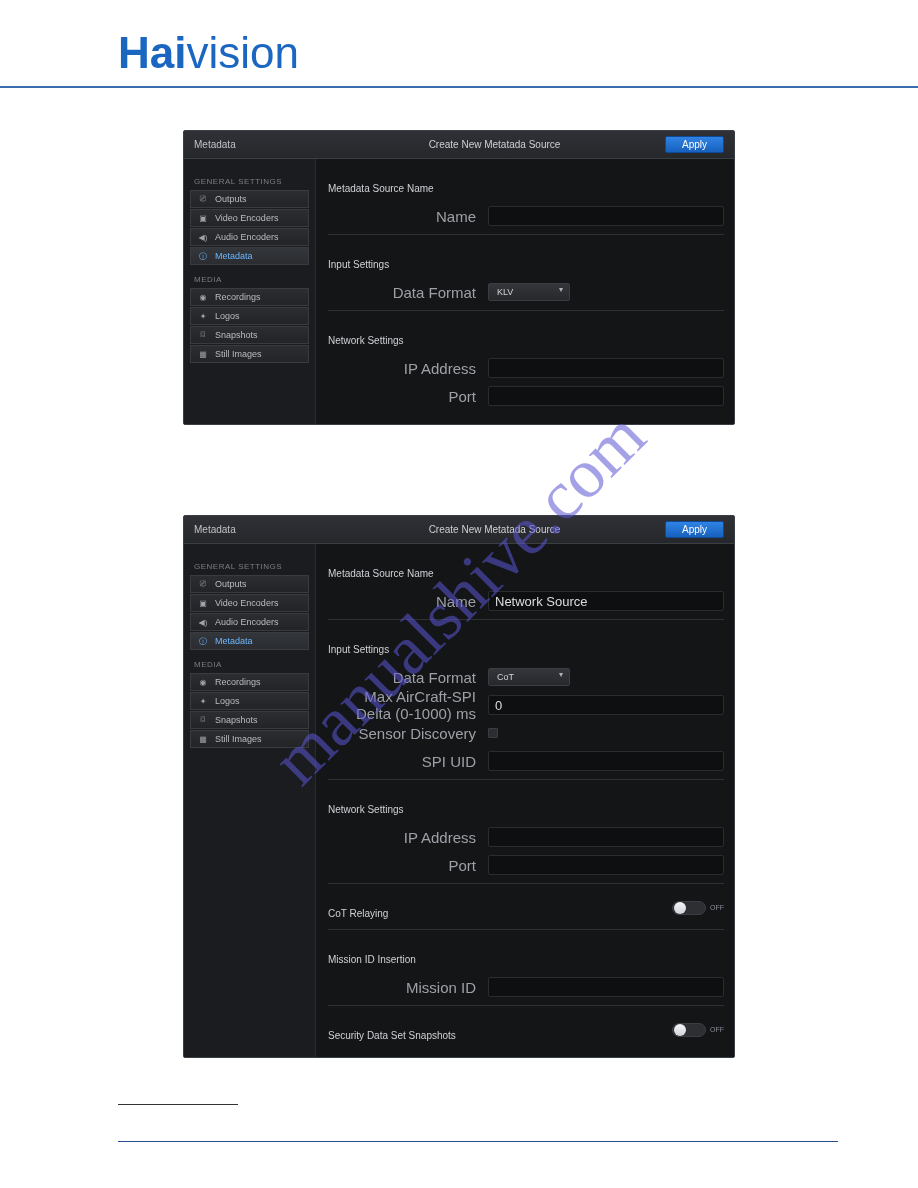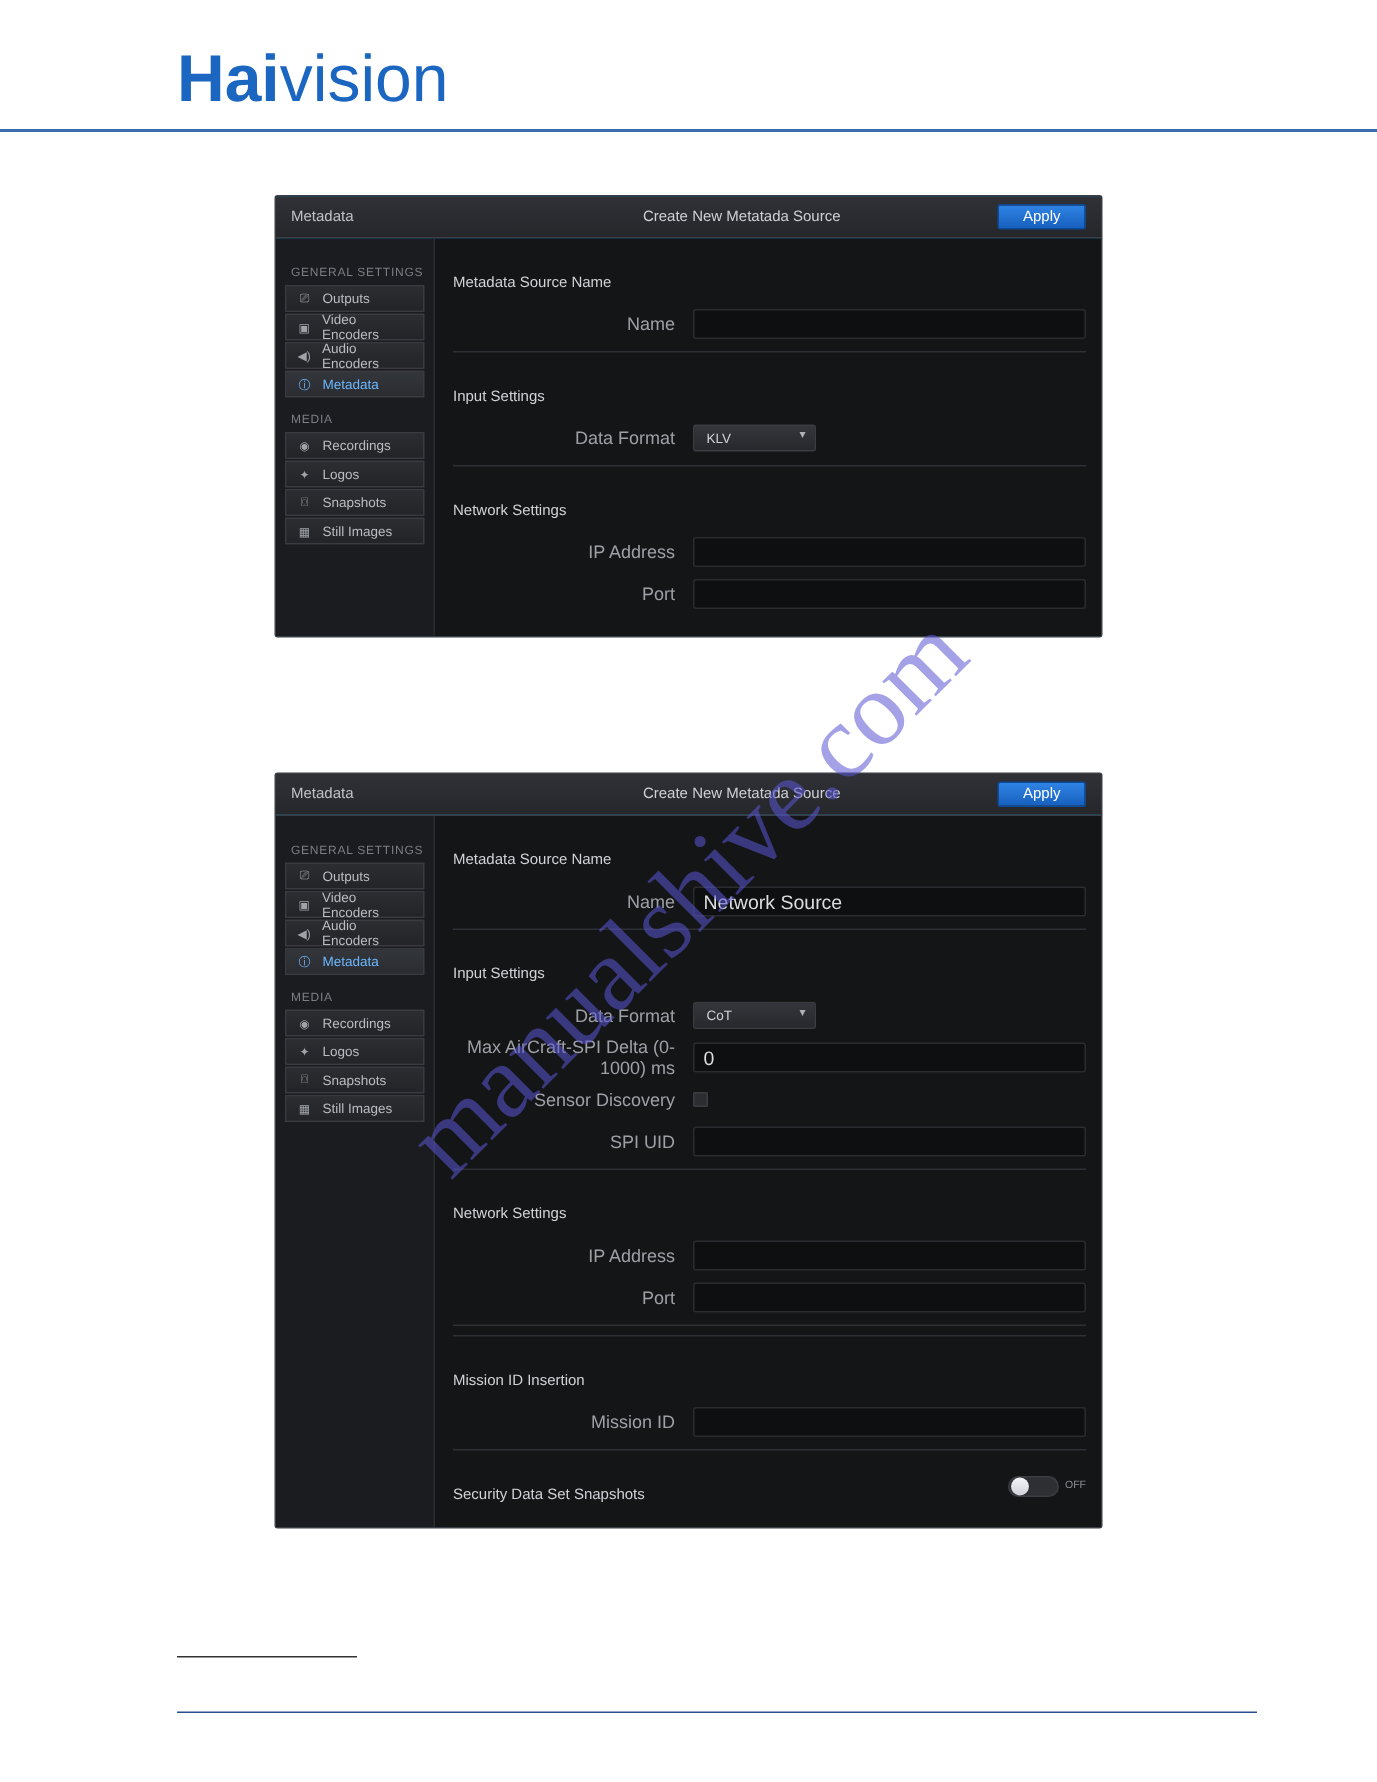--- a/index.html
+++ b/index.html
@@ -95,21 +95,21 @@
     color: #fff;
     font-size: 10px;
     padding: 2px 16px;
     border-radius: 2px;
     cursor: pointer;
   }
   .app-body { display: flex; }
 
   
   .sidebar {
-    width: 106px;
+    width: 132px;
     background: #1b1c1f;
     padding: 8px 6px 14px 6px;
     border-right: 1px solid #2a2b2f;
   }
   .sb-heading {
     font-size: 8px;
     color: #7b7e84;
     letter-spacing: 0.5px;
     margin: 10px 0 4px 4px;
   }
@@ -160,21 +160,21 @@
   .form-row {
     display: flex;
     align-items: center;
     height: 24px;
     margin: 4px 0;
   }
   .form-label {
     width: 160px;
     text-align: right;
     padding-right: 12px;
-    font-size: 12px;
+    font-size: 15px;
     color: #9da0a6;
   }
   .form-input {
     flex: 1;
     height: 20px;
     background: #0e0f11;
     border: 1px solid #2a2c30;
     border-radius: 2px;
     color: #ddd;
     font-size: 13px;
@@ -401,20 +401,29 @@
         <div class="form-row">
           <div class="form-label">IP Address</div>
           <input class="form-input" value="" style="">
         </div>
         <div class="form-row">
           <div class="form-label">Port</div>
           <input class="form-input" value="" style="">
         </div>
         <div class="section-divider"></div>
 
+        <div class="section-row">
+          <div class="section-title" style="padding:0">CoT Relaying</div>
+          <div style="display:flex;align-items:center">
+            <div class="toggle">
+                <div class="toggle-knob"></div>
+              </div>
+            <span class="toggle-text">OFF</span>
+          </div>
+        </div>
         <div class="section-divider"></div>
 
         <div class="section-title">Mission ID Insertion</div>
         <div class="form-row">
           <div class="form-label">Mission ID</div>
           <input class="form-input" value="" style="">
         </div>
         <div class="section-divider"></div>
 
         <div class="section-row">

